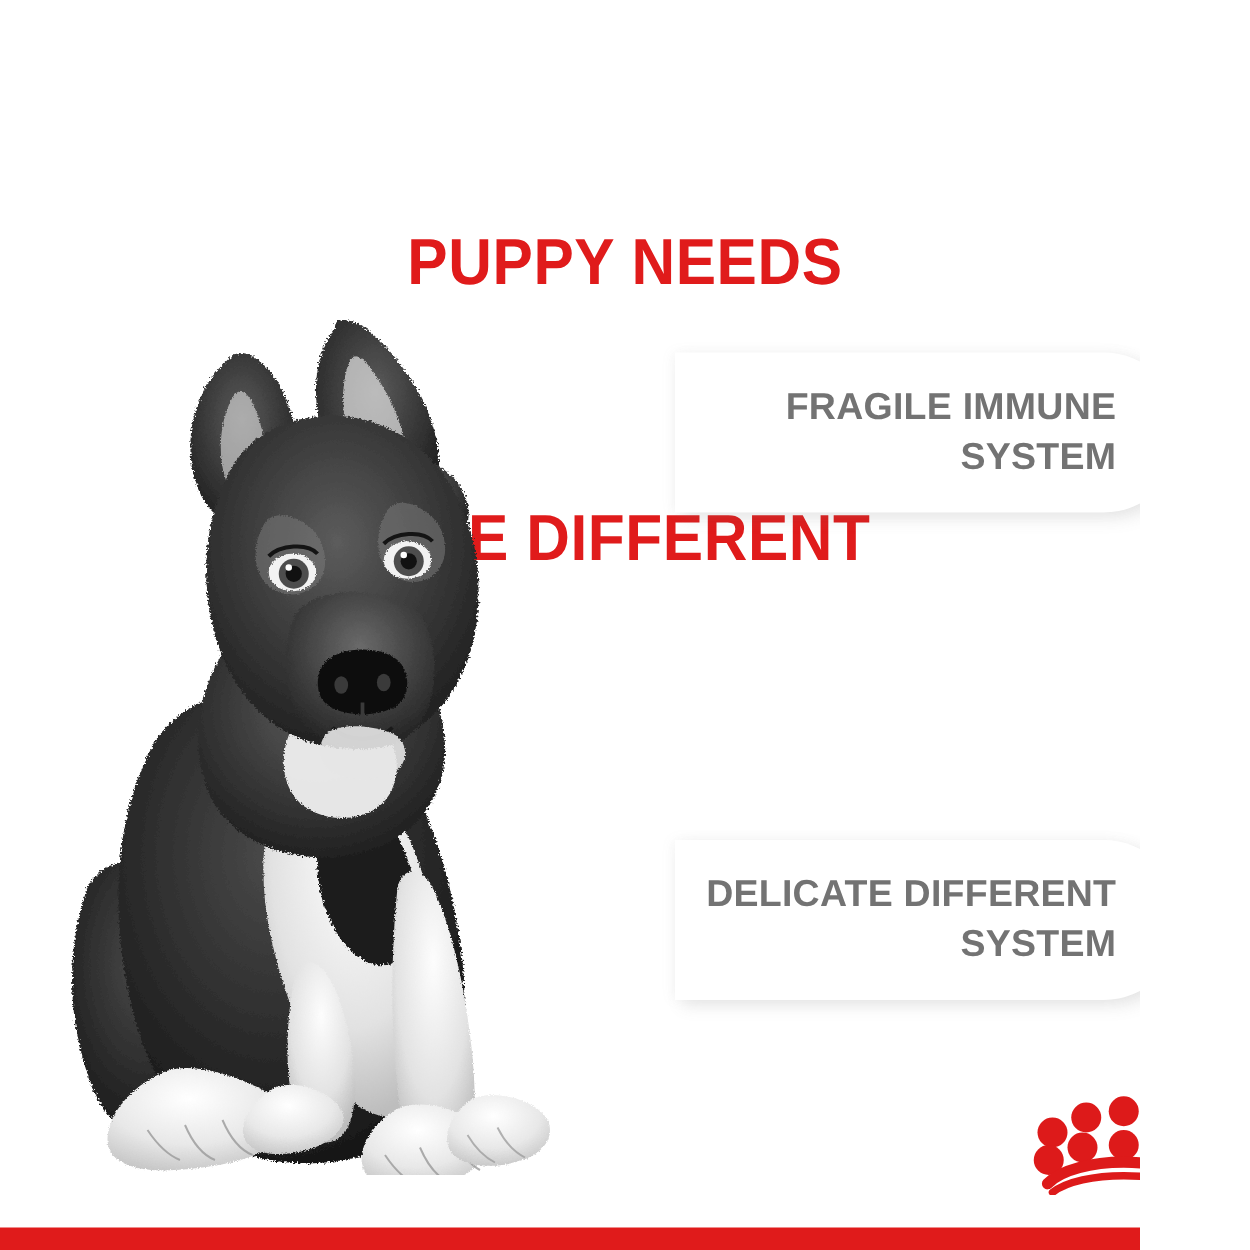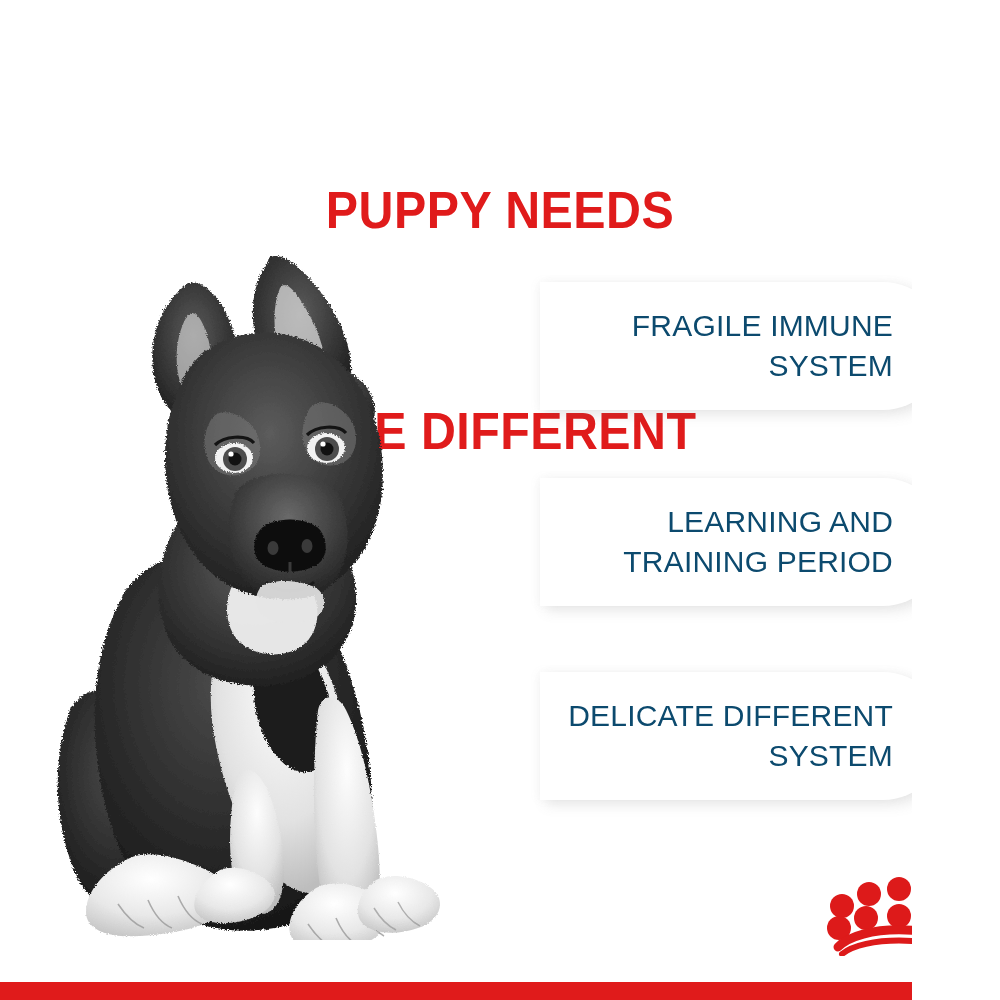--- a/index.html
+++ b/index.html
@@ -60,22 +60,22 @@
     align-items: center;
     justify-content: flex-end;
     box-sizing: border-box;
     padding-right: 52px;
   }
   #benefit-1 { top: 282px;  height: 128px; }
   #benefit-2 { top: 478px;  height: 128px; }
   #benefit-3 { top: 672px;  height: 128px; }
 
   .benefit-label {
-    color: #0c4a6e;
-    font-weight: normal;
+    color: #737373;
+    font-weight: bold;
     font-size: 30px;
     line-height: 1.32;
     text-align: right;
     letter-spacing: 0.2px;
     white-space: pre-line;
   }
 
   
   .connector {
     position: absolute;
@@ -270,24 +270,20 @@
       </g>
     </svg>
   </div>
 
   <div class="benefit" id="benefit-1">
     <div class="benefit-label">FRAGILE IMMUNE
 SYSTEM</div>
   </div>
   <div class="connector" id="connector-1"></div>
 
-  <div class="benefit" id="benefit-2">
-    <div class="benefit-label">LEARNING AND
-TRAINING PERIOD</div>
-  </div>
   <div class="connector" id="connector-2"></div>
 
   <div class="benefit" id="benefit-3">
     <div class="benefit-label">DELICATE DIFFERENT
 SYSTEM</div>
   </div>
   <div class="connector" id="connector-3"></div>
 
   <div id="brand-logo">
     <svg viewBox="0 0 150 80" xmlns="http://www.w3.org/2000/svg" aria-label="Royal Canin">

